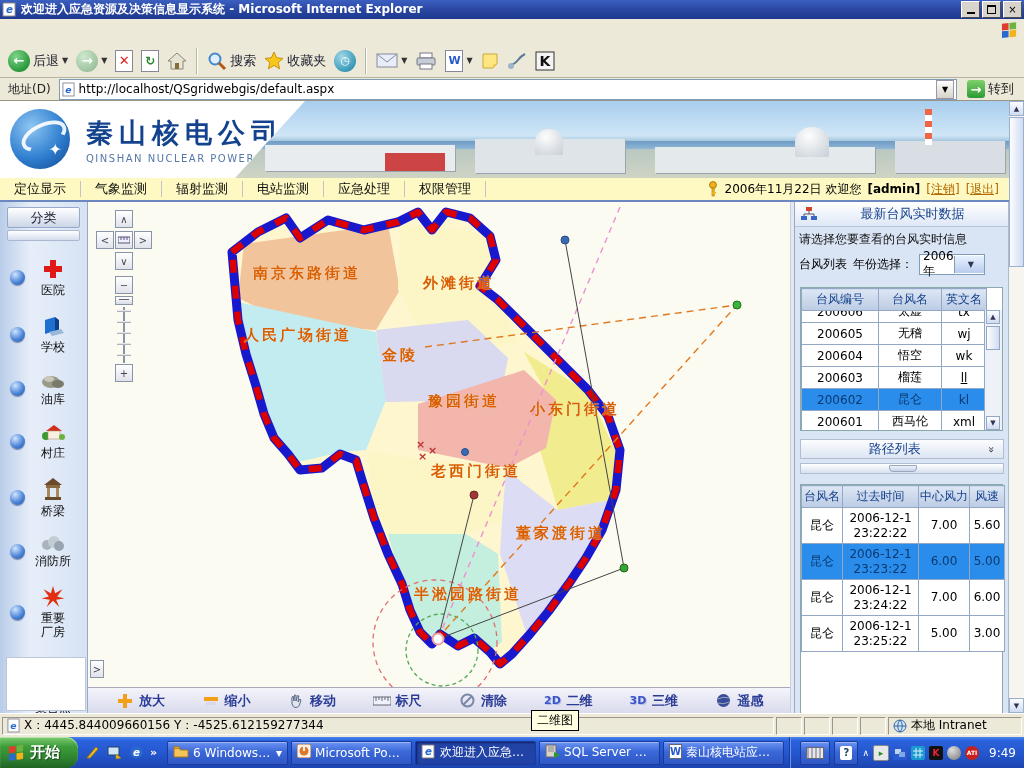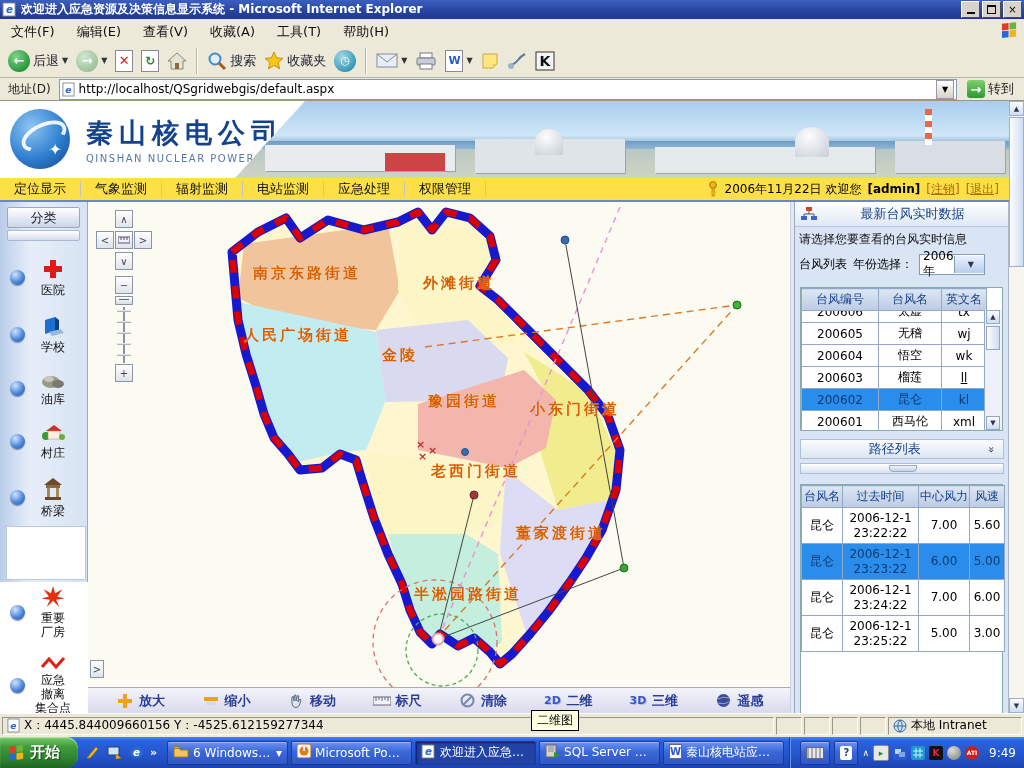--- a/index.html
+++ b/index.html
@@ -57,30 +57,30 @@
   .bco .cn{font-size:27px;font-weight:bold;color:#14438e;letter-spacing:6px;font-family:"DejaVu Serif","Liberation Serif",serif;}
   .bco .en{font-size:10px;color:#5577a8;letter-spacing:1.5px;margin-top:2px;}
   .photo{position:absolute;left:235px;top:0;right:0;bottom:0;
     background:linear-gradient(180deg,#a8cdee 0%,#cfe6f6 45%,#7fa8c8 58%,#b9c8c2 62%,#cfd4c4 100%);
     clip-path:polygon(70px 0,100% 0,100% 100%,0 100%);}
   .photo .bld{position:absolute;background:#e8ecef;box-shadow:1px 1px 0 #9aa4ac;}
   .photo .dome{position:absolute;background:radial-gradient(circle at 40% 30%,#fdfdfd,#c6ced6);border-radius:50% 50% 6% 6%;}
   .photo .stack{position:absolute;width:7px;background:repeating-linear-gradient(180deg,#e64 0 6px,#fff 6px 12px);}
   .photo .sea{position:absolute;left:0;right:0;top:40px;height:8px;background:linear-gradient(180deg,#6f9cc4,#8fb6d6);}
   
-  .nav{position:absolute;left:0;top:77px;width:1009px;height:22px;background:#fde047;border-bottom:2px solid #6d87c0;
+  .nav{position:absolute;left:0;top:77px;width:1009px;height:22px;background:#fef9c3;border-bottom:2px solid #6d87c0;
     display:flex;align-items:center;font-size:13px;}
   .nav-tab{padding:0 14px;border-right:1px solid #c4c4c4;color:#111;height:16px;line-height:16px;}
   .nav-right{margin-left:auto;display:flex;align-items:center;gap:6px;padding-right:10px;font-size:12px;}
   .nav-right .adm{font-weight:bold;}
   .nav-right a{color:#b06a00;text-decoration:underline;}
   
   .mainrow{position:absolute;left:0;top:101px;width:1009px;height:511px;}
   
-  .sidebar{position:absolute;left:0;top:0;width:88px;height:380px;
+  .sidebar{position:absolute;left:0;top:0;width:88px;height:511px;
     background:linear-gradient(90deg,#b9cde9,#e7eef9 35%,#d6e3f4);border-right:1px solid #9aa8c0;box-sizing:border-box;}
   .cat-hdr{margin:5px 7px 2px 7px;height:19px;border:1px solid #98a8c8;border-radius:2px;
     background:linear-gradient(180deg,#ffffff,#ccd6e8);display:flex;align-items:center;justify-content:center;
     font-size:13px;color:#223;}
   .cat-sub{margin:0 7px;height:9px;border:1px solid #aab8d0;border-radius:2px;background:linear-gradient(180deg,#fff,#d4deee);}
   .side-item{display:flex;align-items:center;margin:17px 0 0 10px;gap:4px;}
   .sphere{width:15px;height:15px;border-radius:50%;flex:none;
     background:radial-gradient(circle at 35% 30%,#cfe4ff,#4d86d8 55%,#1a4fa0);box-shadow:0 1px 1px rgba(0,0,60,.4);}
   .side-ic{display:flex;flex-direction:column;align-items:center;width:48px;}
   .side-lb{font-size:12px;color:#111;text-align:center;white-space:pre-line;line-height:14px;}
@@ -194,28 +194,20 @@
       </span>
     <span class="winbtn">
         <span class="glyph-res"></span>
       </span>
     <span class="winbtn">
         <span>×</span>
       </span>
   </div>
 
   <div class="menubar">
-    <span id="menu-items" style="display: flex;">
-        <span class="menu-item">文件(F)</span>
-        <span class="menu-item">编辑(E)</span>
-        <span class="menu-item">查看(V)</span>
-        <span class="menu-item">收藏(A)</span>
-        <span class="menu-item">工具(T)</span>
-        <span class="menu-item">帮助(H)</span>
-      </span>
     <span class="winlogo">
       <svg width="17" height="17" viewBox="0 0 18 18">
           <g transform="skewY(-6)">
             <rect x="1" y="2" width="7" height="7" fill="#e03c2c"></rect>
             <rect x="9" y="2" width="7" height="7" fill="#6cb33f"></rect>
             <rect x="1" y="10" width="7" height="7" fill="#2a6ad0"></rect>
             <rect x="9" y="10" width="7" height="7" fill="#f2b21c"></rect>
           </g>
         </svg>
     </span>

